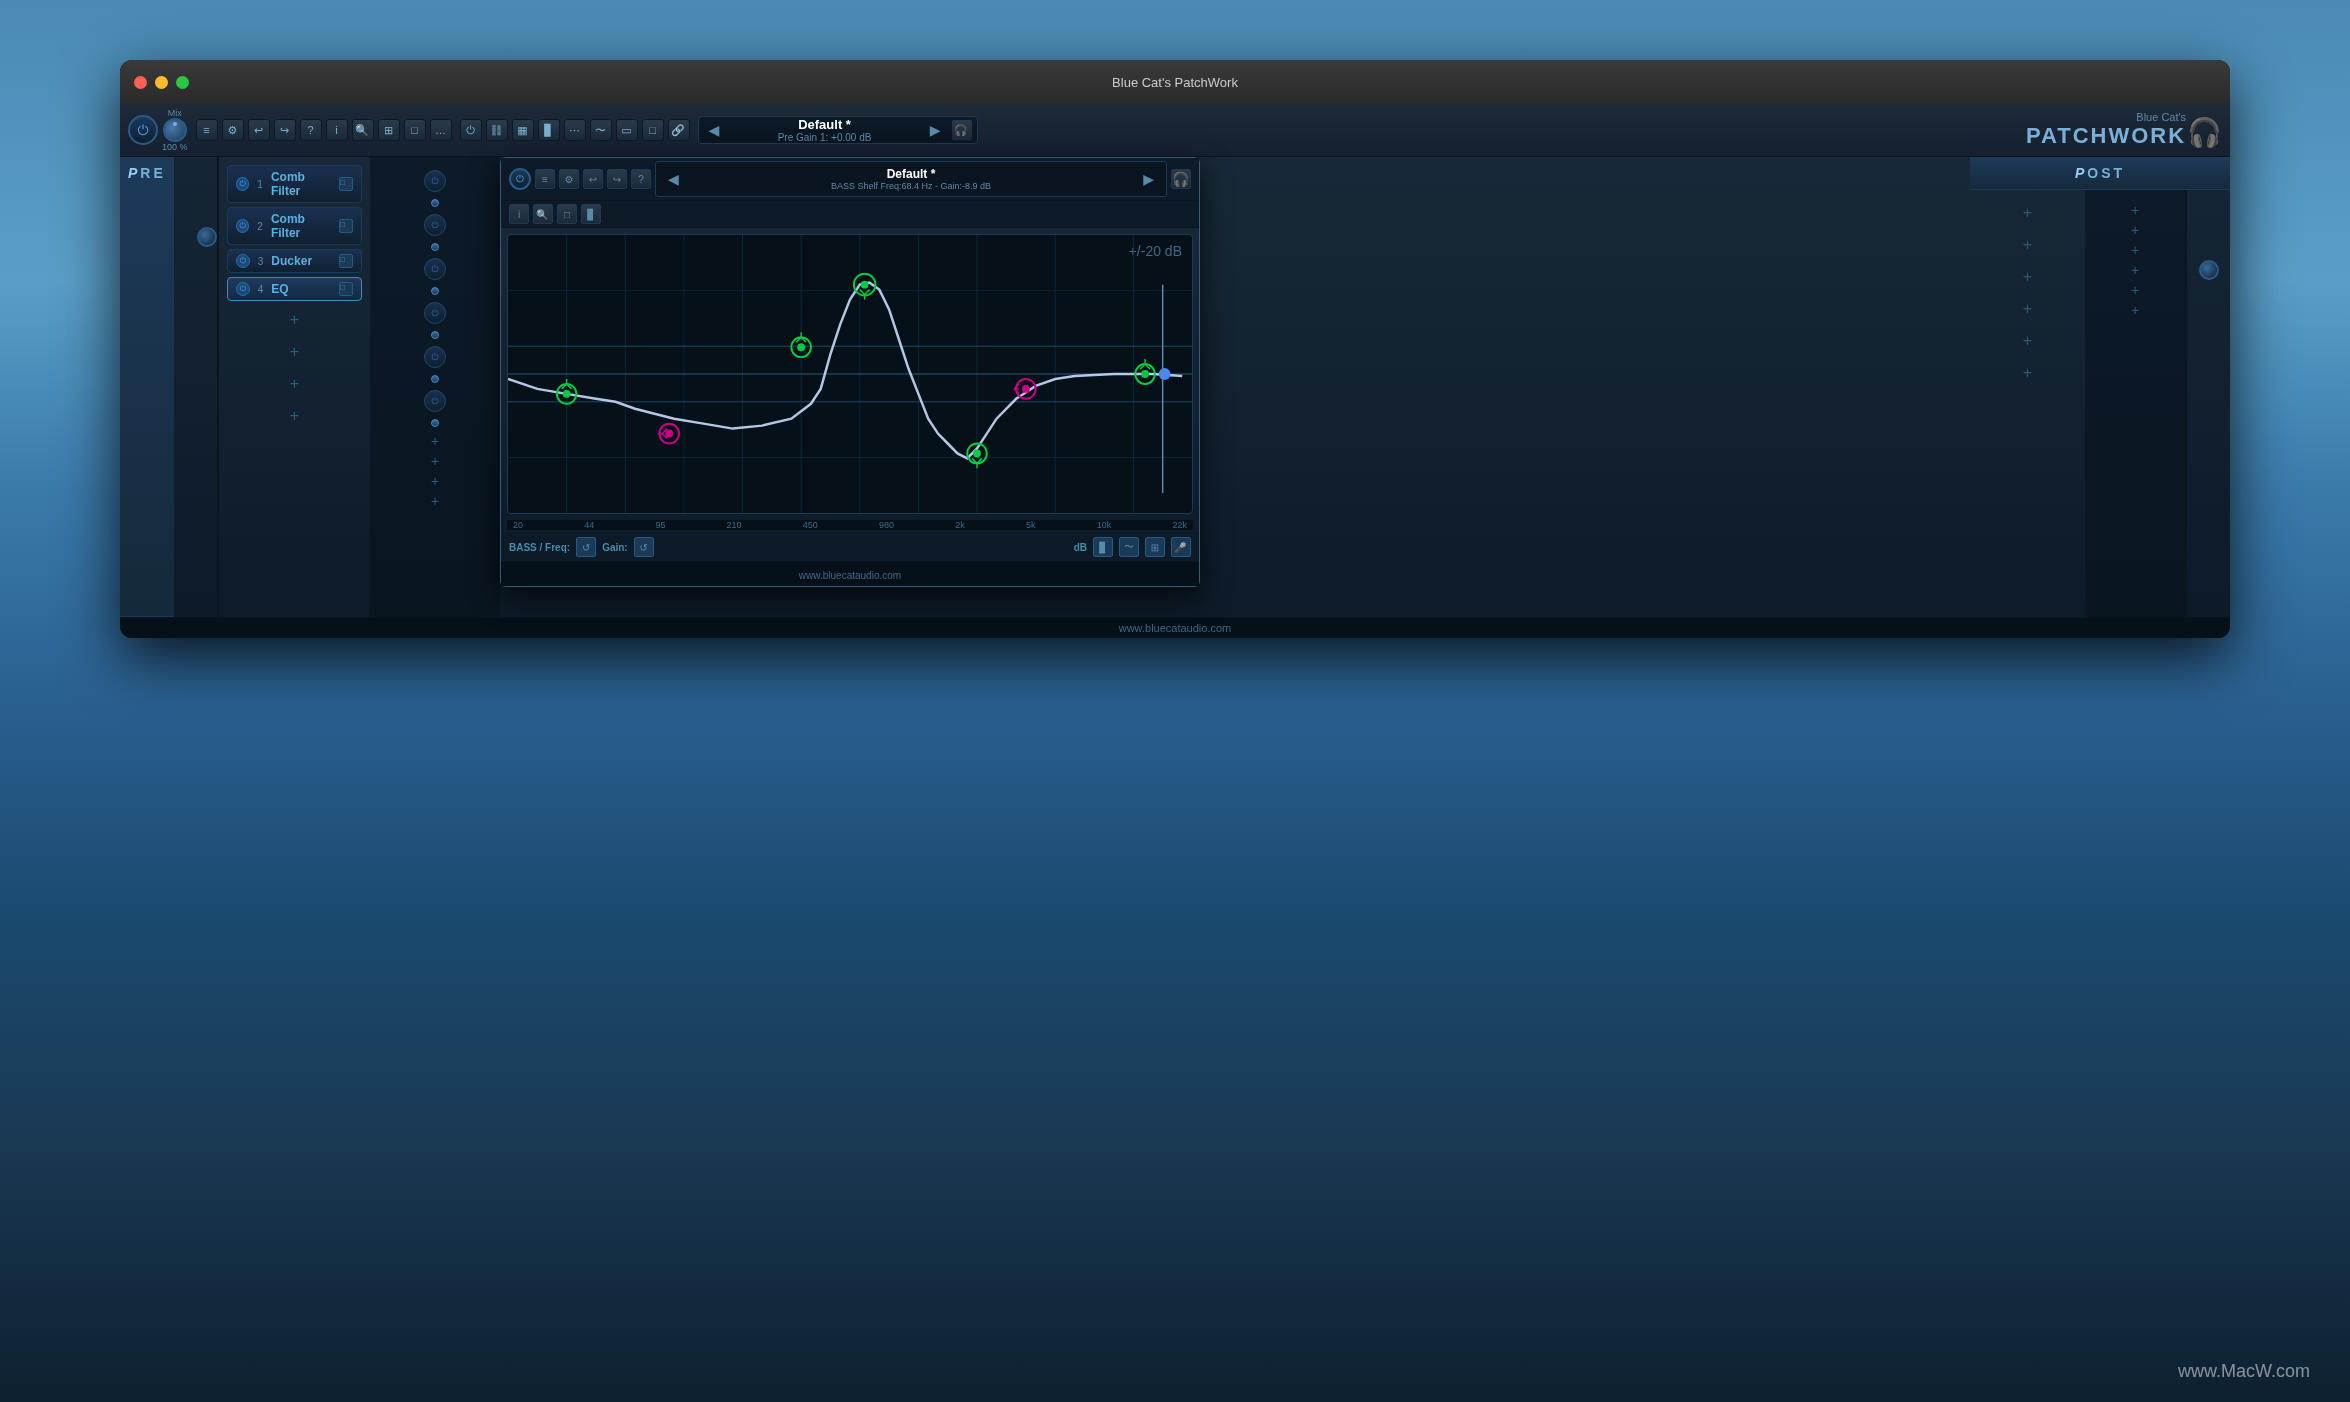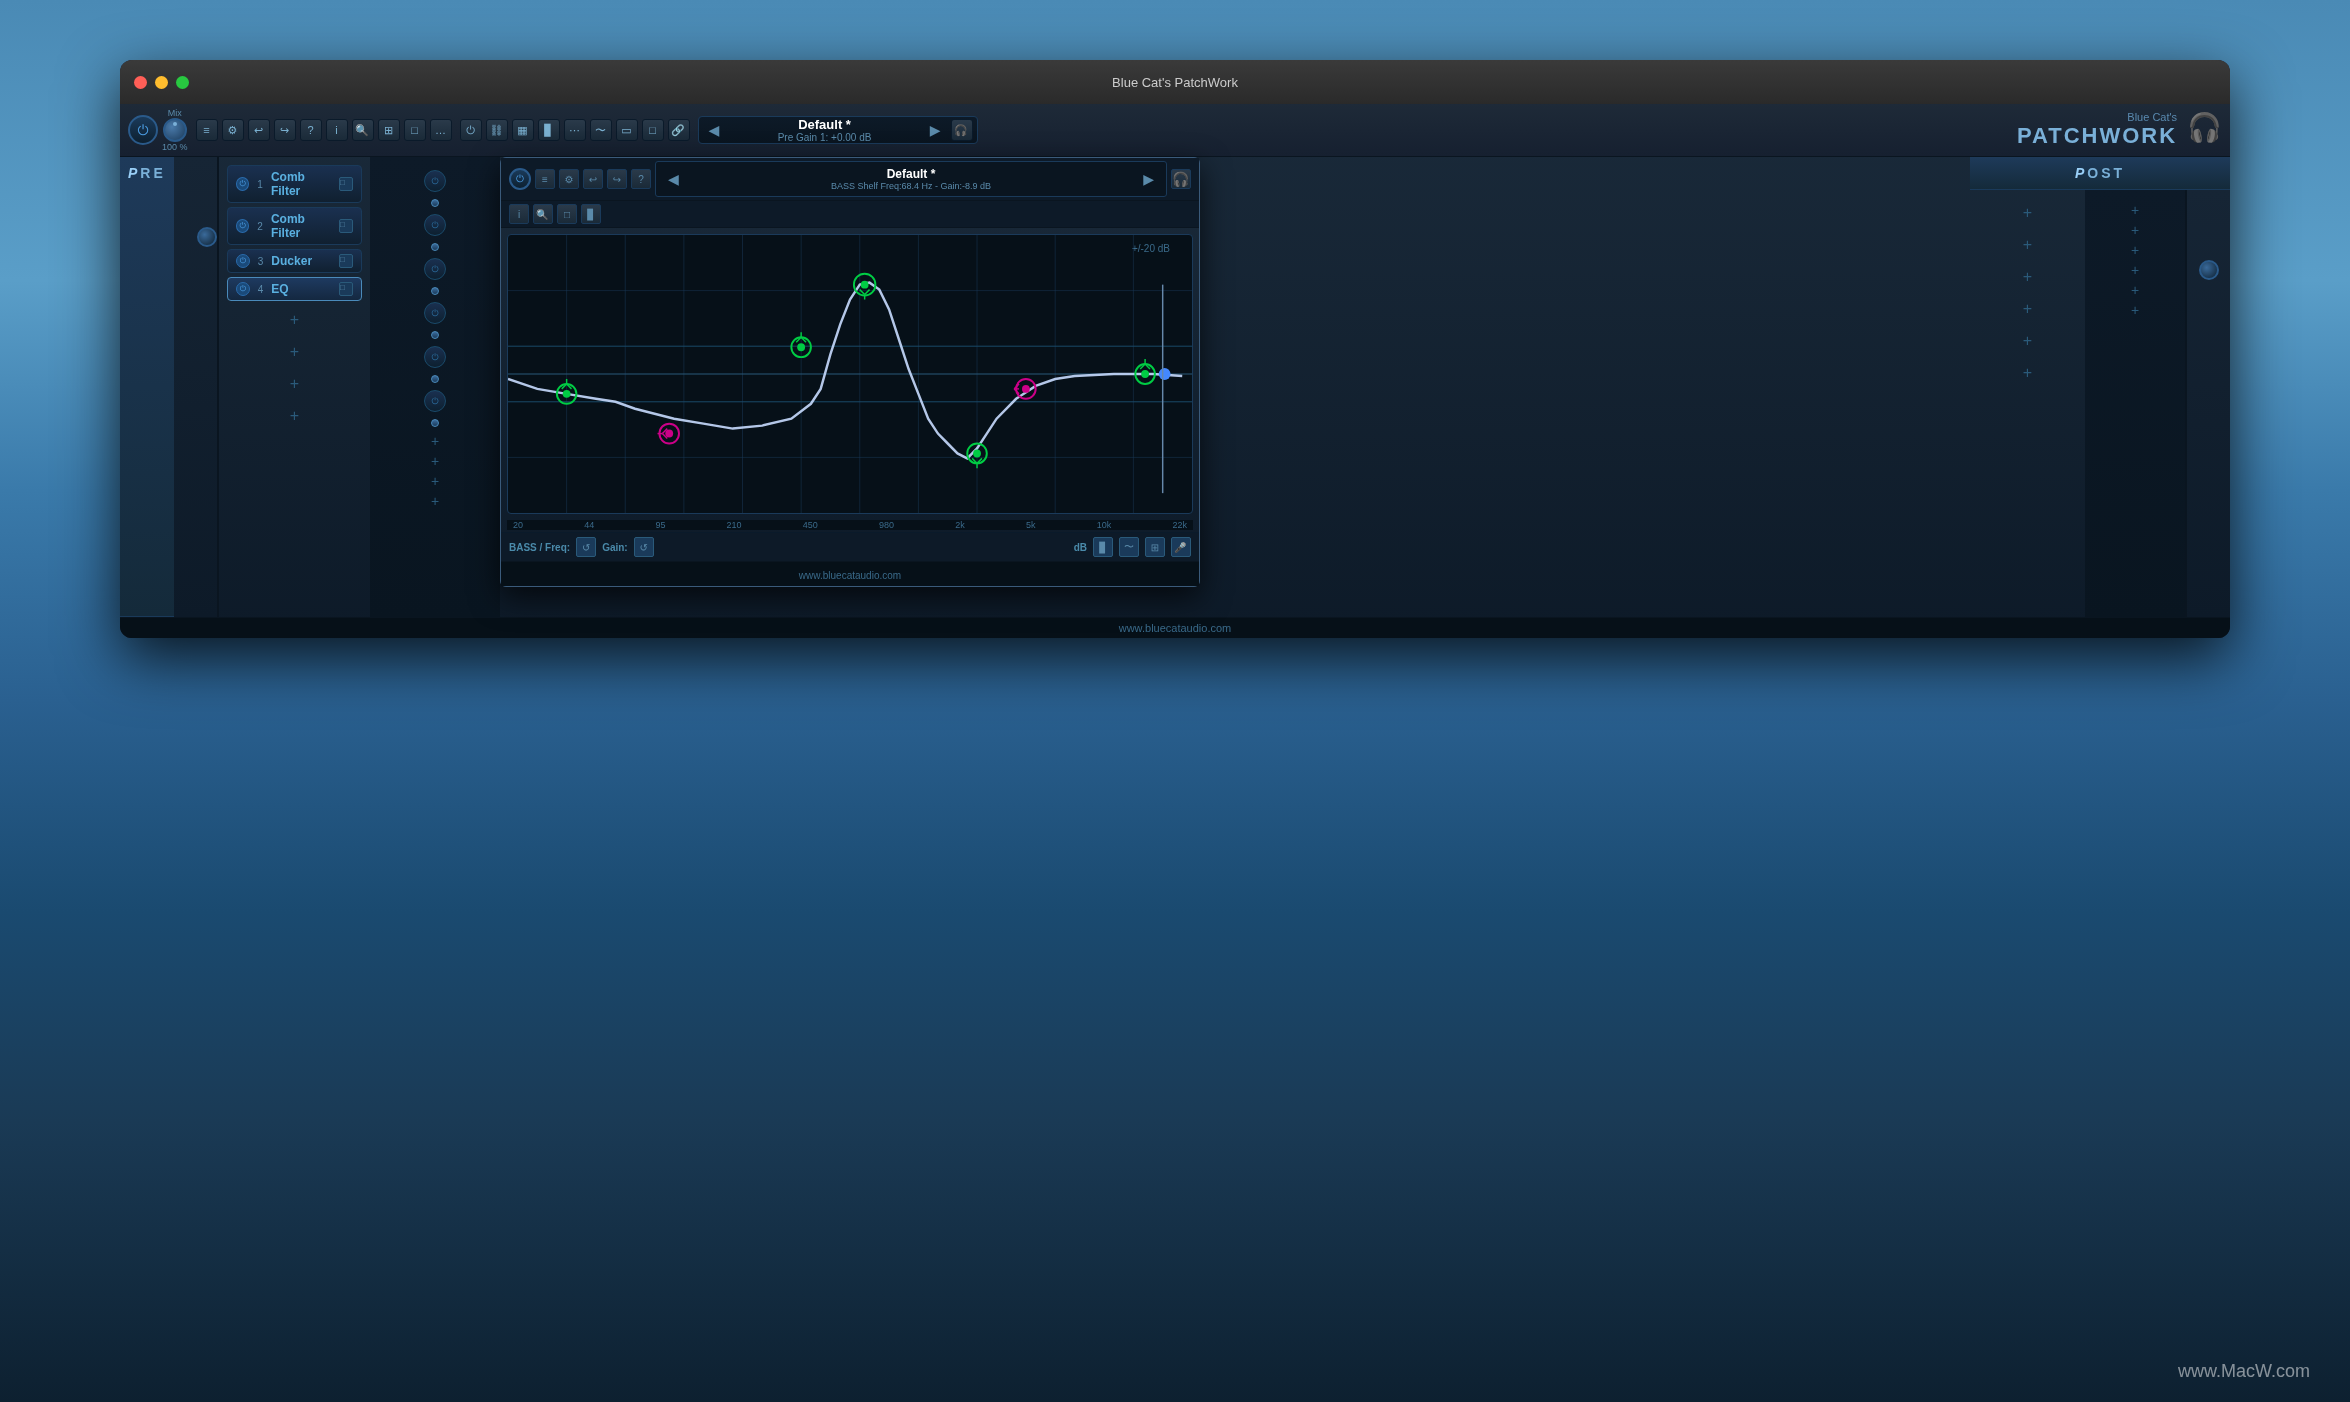--- a/index.html
+++ b/index.html
@@ -179,22 +179,22 @@
       color: #5a8aaa;
       cursor: pointer;
       font-size: 14px;
       padding: 0 6px;
     }
 
     
     .logo-area {
       margin-left: auto;
       display: flex;
-      align-items: flex-start;
-      gap: 10px;
+      align-items: flex-end;
+      gap: 1px;
     }
 
     .logo-text {
       text-align: right;
     }
 
     .logo-bluecat {
       color: #5a8ab0;
       font-size: 11px;
     }
@@ -413,23 +413,23 @@
       border: 1px solid #1a3a5a;
       border-radius: 4px;
       height: 280px;
       position: relative;
       overflow: hidden;
     }
 
     .eq-db-label {
       position: absolute;
       top: 8px;
-      right: 22px;
+      right: 10px;
       color: #3a6a8a;
-      font-size: 10px;
+      font-size: 14px;
       text-align: center;
     }
 
     
     .eq-svg {
       position: absolute;
       top: 0; left: 0;
       width: 100%;
       height: 100%;
     }

